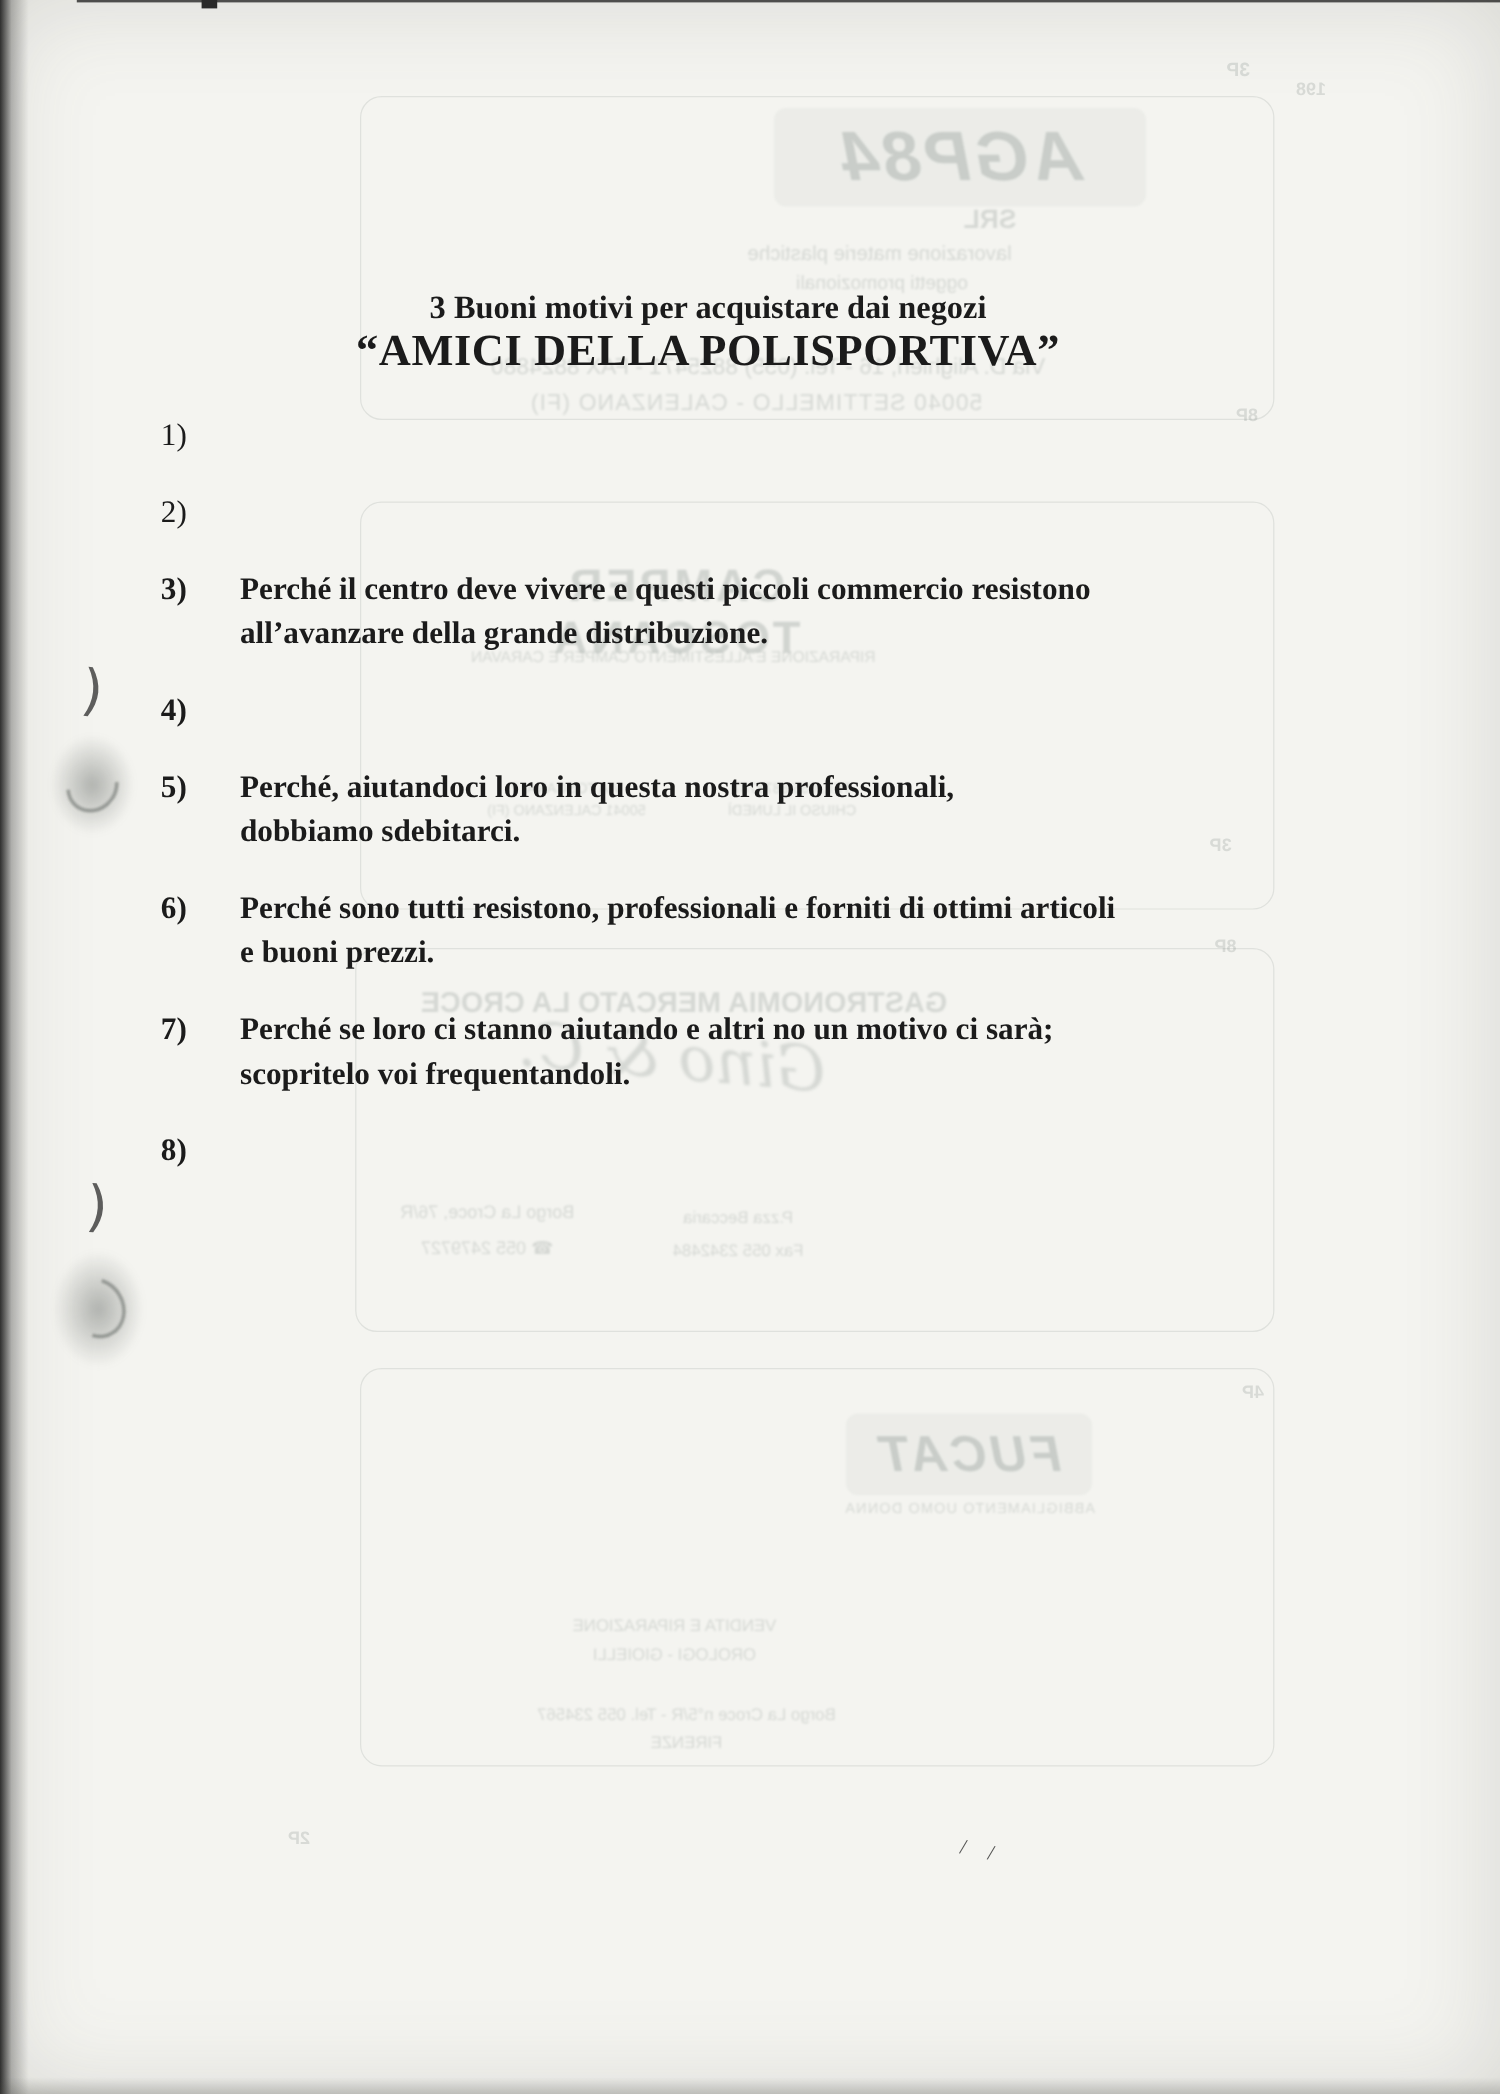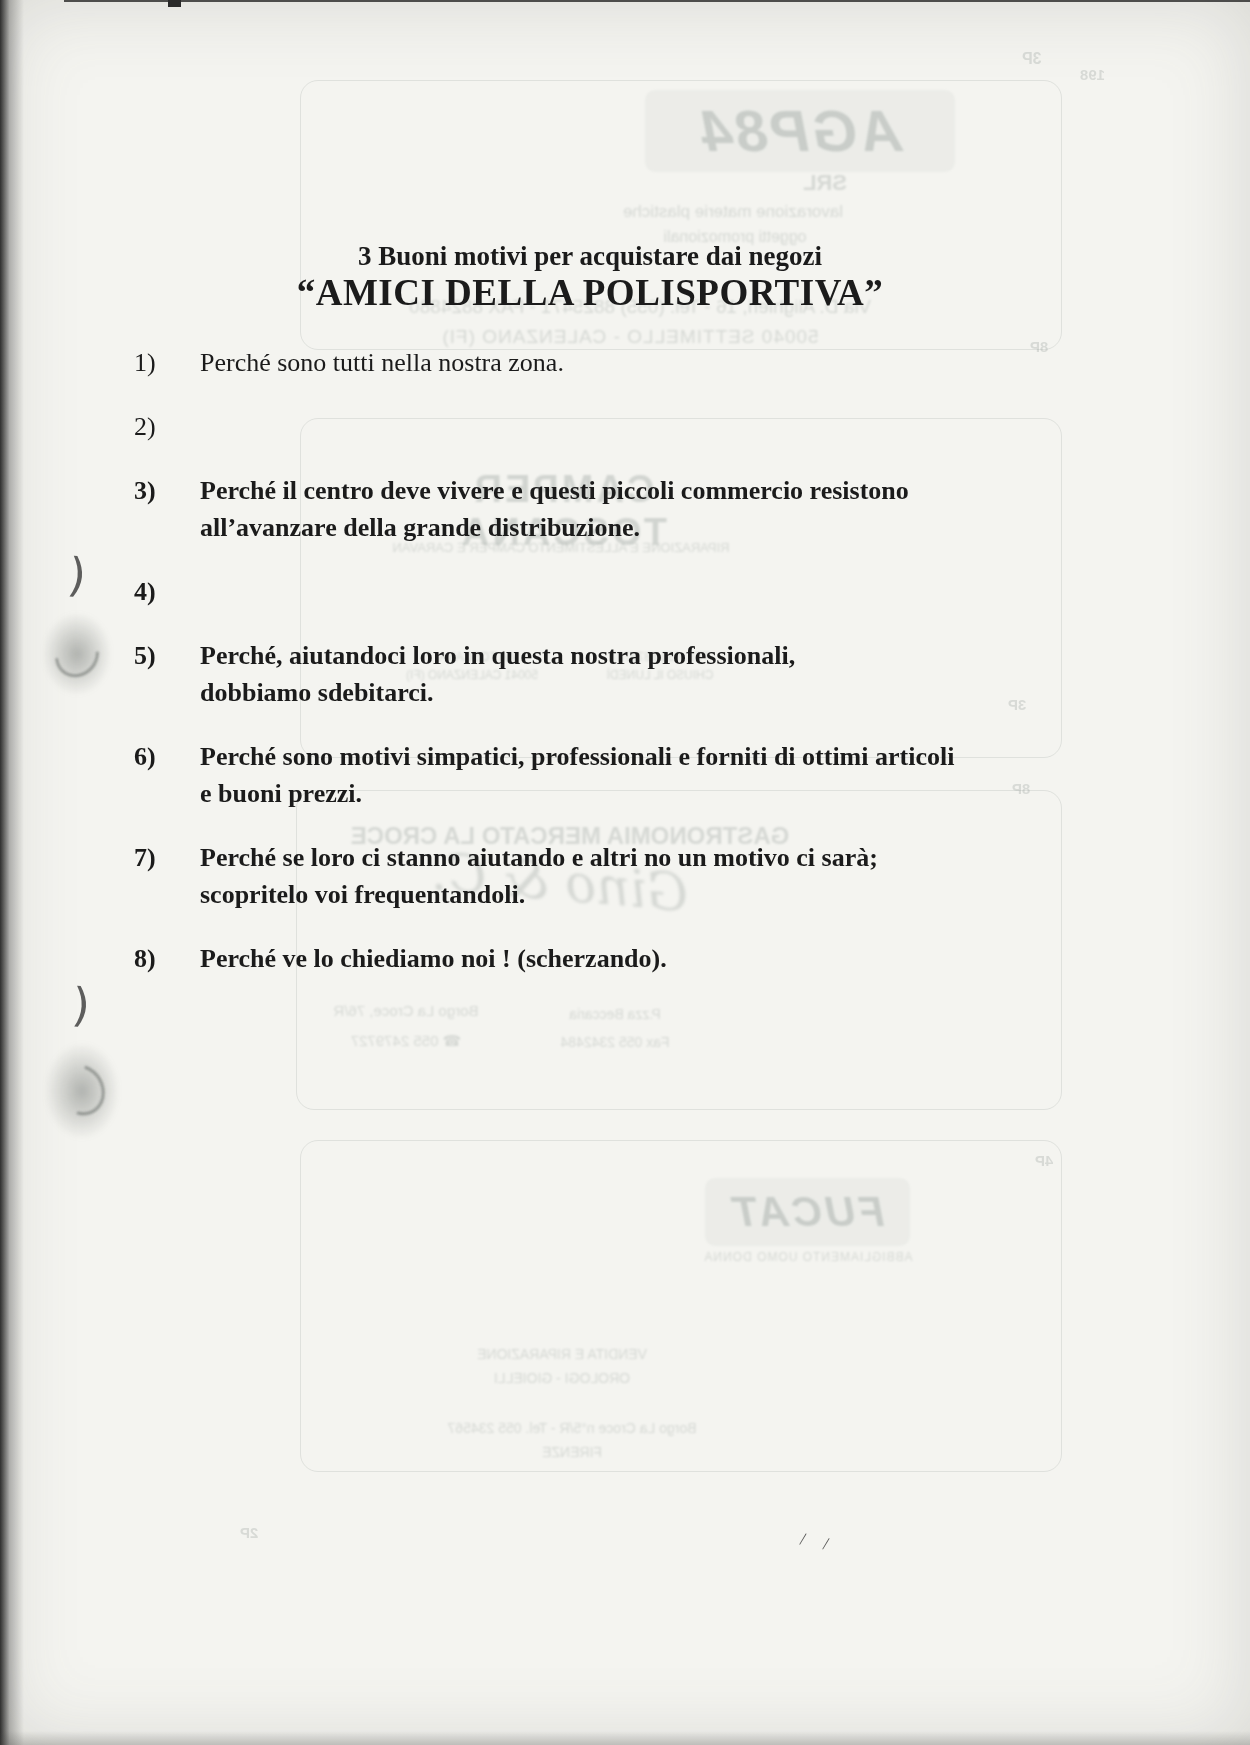--- a/index.html
+++ b/index.html
@@ -106,51 +106,49 @@
   <div class="bottom-shade"></div>
 
   <div class="title">
     <div class="title-l1">3 Buoni motivi per acquistare dai negozi</div>
     <div class="title-l2">“AMICI DELLA POLISPORTIVA”</div>
   </div>
 
   <div class="list">
     <div class="item">
       <span class="num">1)</span>
-      <span class="text">Perché sono tutti nella nostra zona.</span>
     </div>
     <div class="item">
       <span class="num">2)</span>
     </div>
     <div class="item bold">
       <span class="num">3)</span>
       <span class="text">Perché il centro deve vivere e questi piccoli commercio resistono
 all’avanzare della grande distribuzione.</span>
     </div>
     <div class="item bold">
       <span class="num">4)</span>
     </div>
     <div class="item bold">
       <span class="num">5)</span>
       <span class="text">Perché, aiutandoci loro in questa nostra professionali,
 dobbiamo sdebitarci.</span>
     </div>
     <div class="item bold">
       <span class="num">6)</span>
-      <span class="text">Perché sono motivi simpatici, professionali e forniti di ottimi  articoli
+      <span class="text">Perché sono tutti resistono, professionali e forniti di ottimi  articoli
 e buoni prezzi.</span>
     </div>
     <div class="item bold">
       <span class="num">7)</span>
       <span class="text">Perché se loro ci stanno aiutando e altri no un motivo ci sarà;
 scopritelo voi frequentandoli.</span>
     </div>
     <div class="item bold">
       <span class="num">8)</span>
-      <span class="text">Perché ve lo chiediamo noi !  (scherzando).</span>
     </div>
   </div>
 
   <span class="paren" style="left:68px;top:548px;transform:rotate(6deg);">)</span>
   <div class="smudge" style="left:42px;top:612px;width:70px;height:84px;"></div>
   <div class="curl" style="left:56px;top:632px;width:36px;height:40px;transform:rotate(40deg);"></div>
 
   <span class="paren" style="left:72px;top:978px;transform:rotate(4deg);">)</span>
   <div class="smudge" style="left:44px;top:1042px;width:76px;height:98px;"></div>
   <div class="curl" style="left:58px;top:1064px;width:40px;height:46px;transform:rotate(-30deg);"></div>

